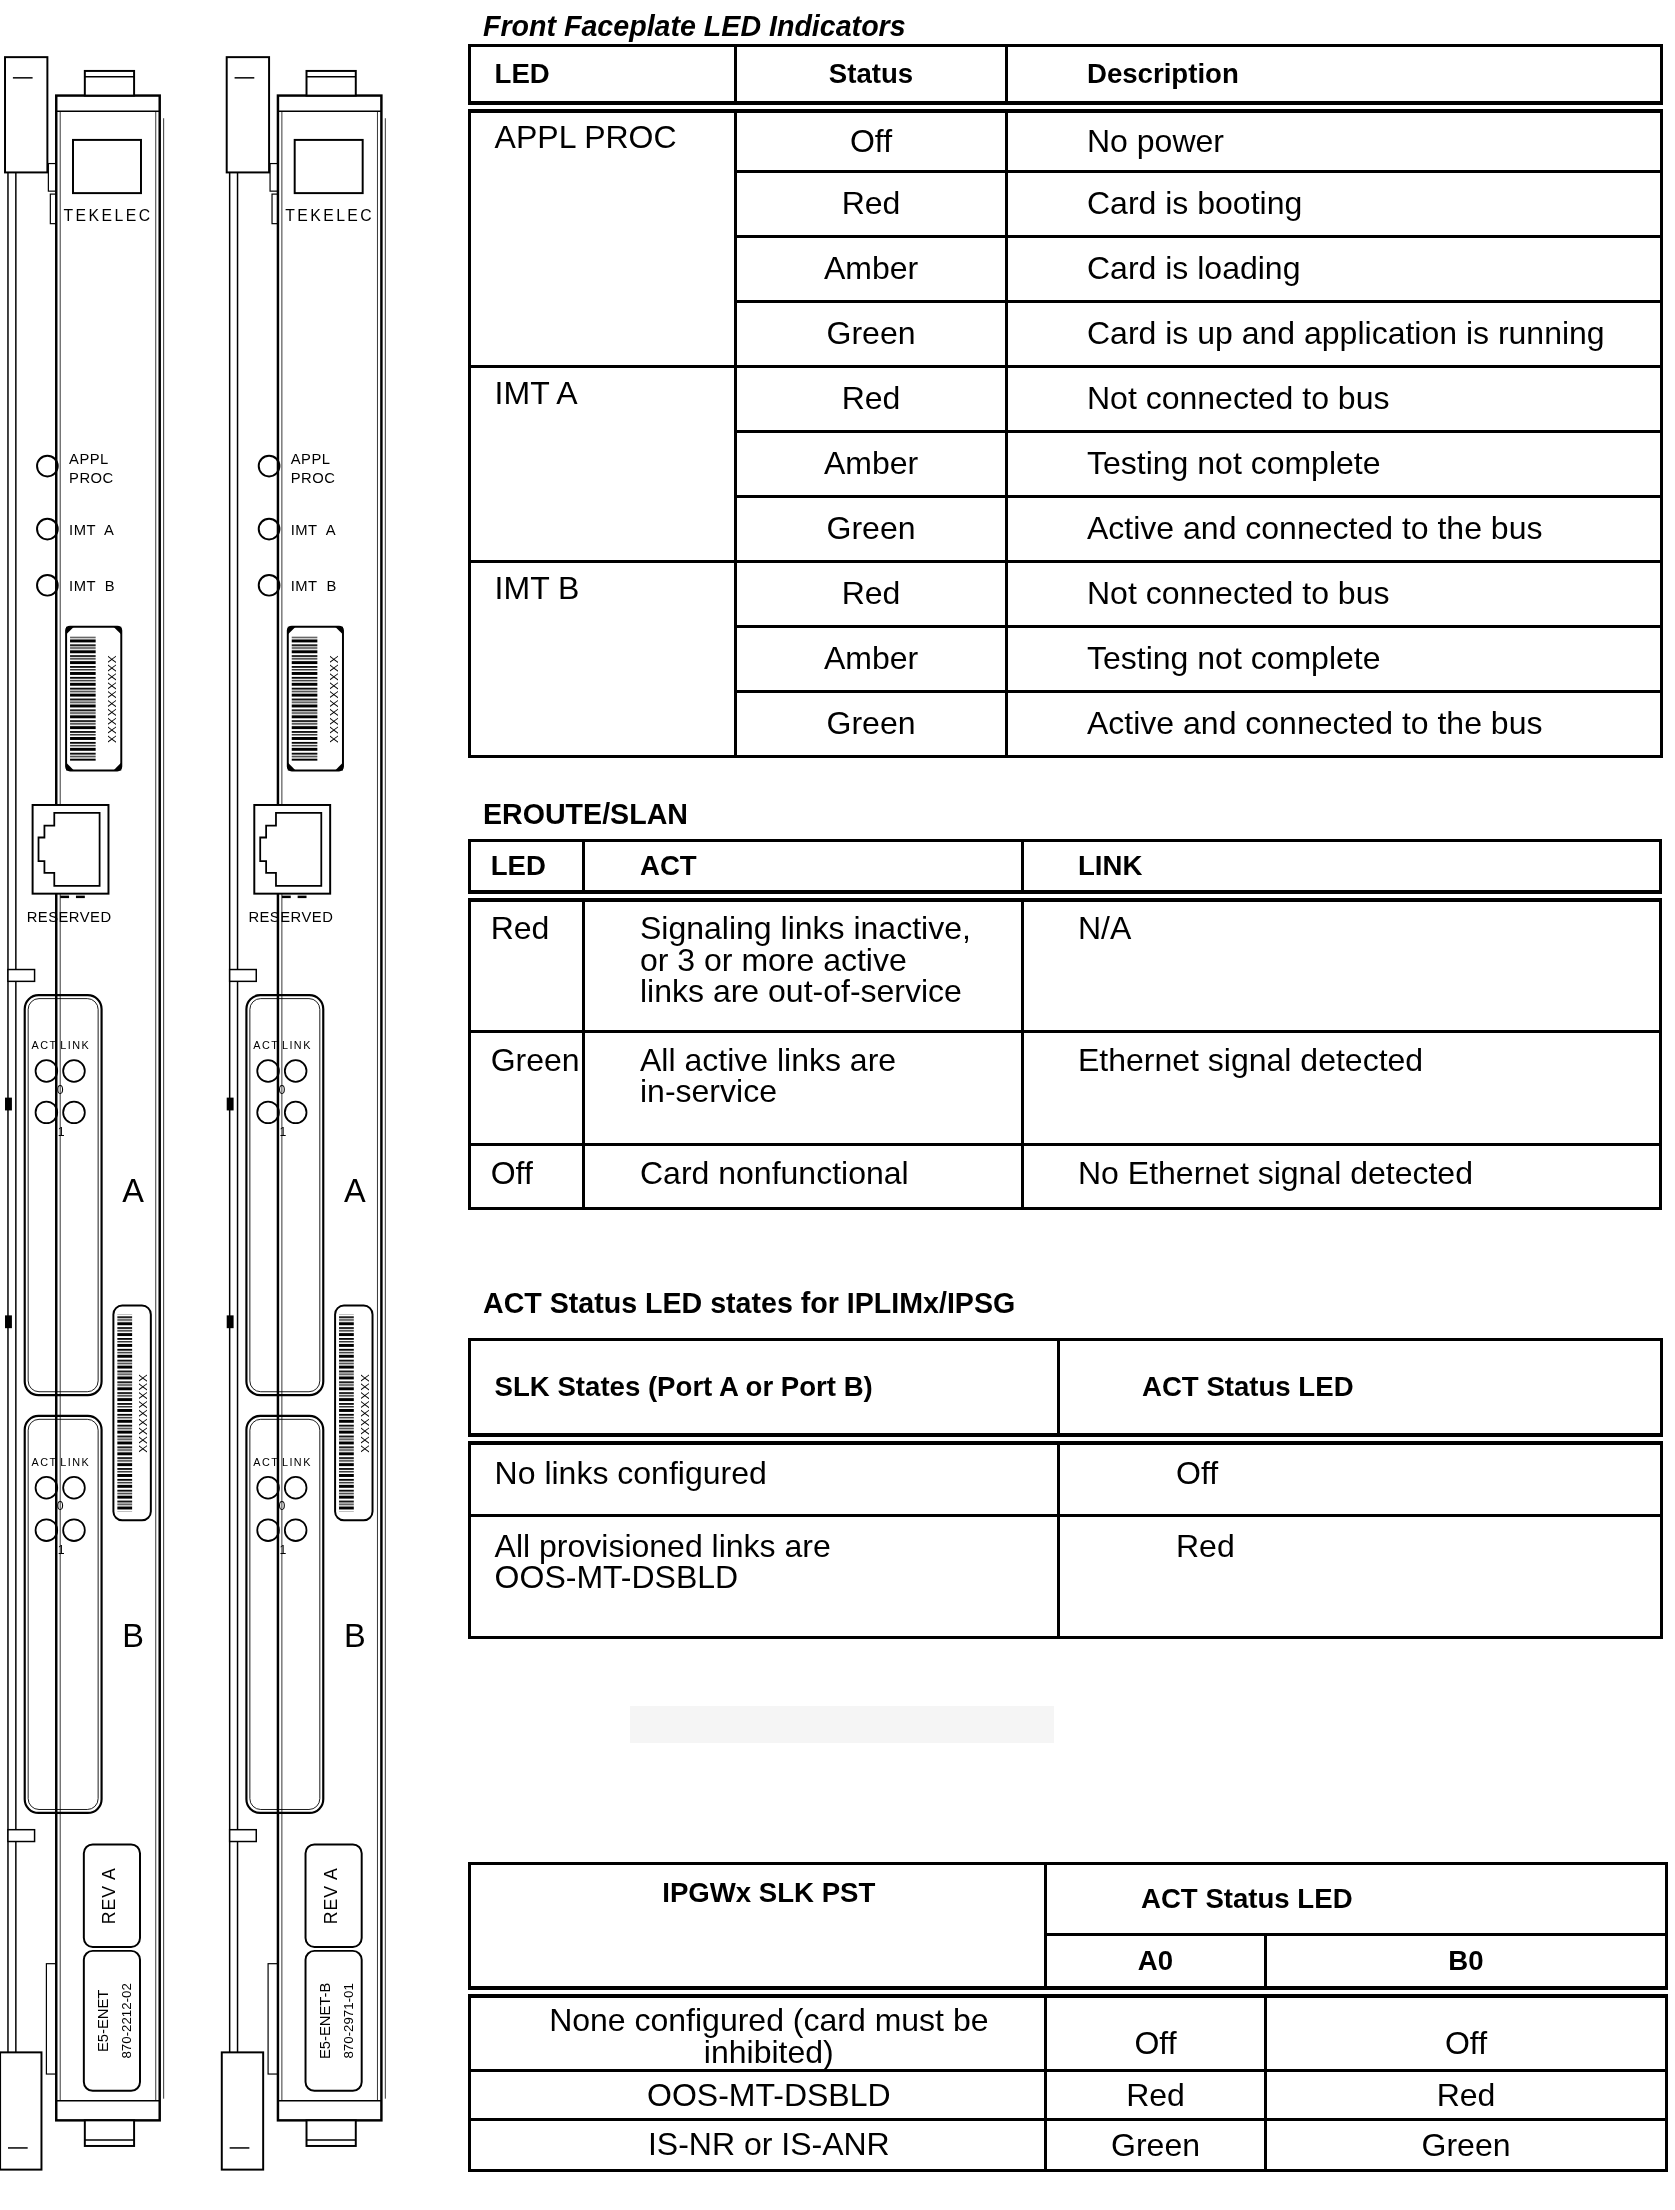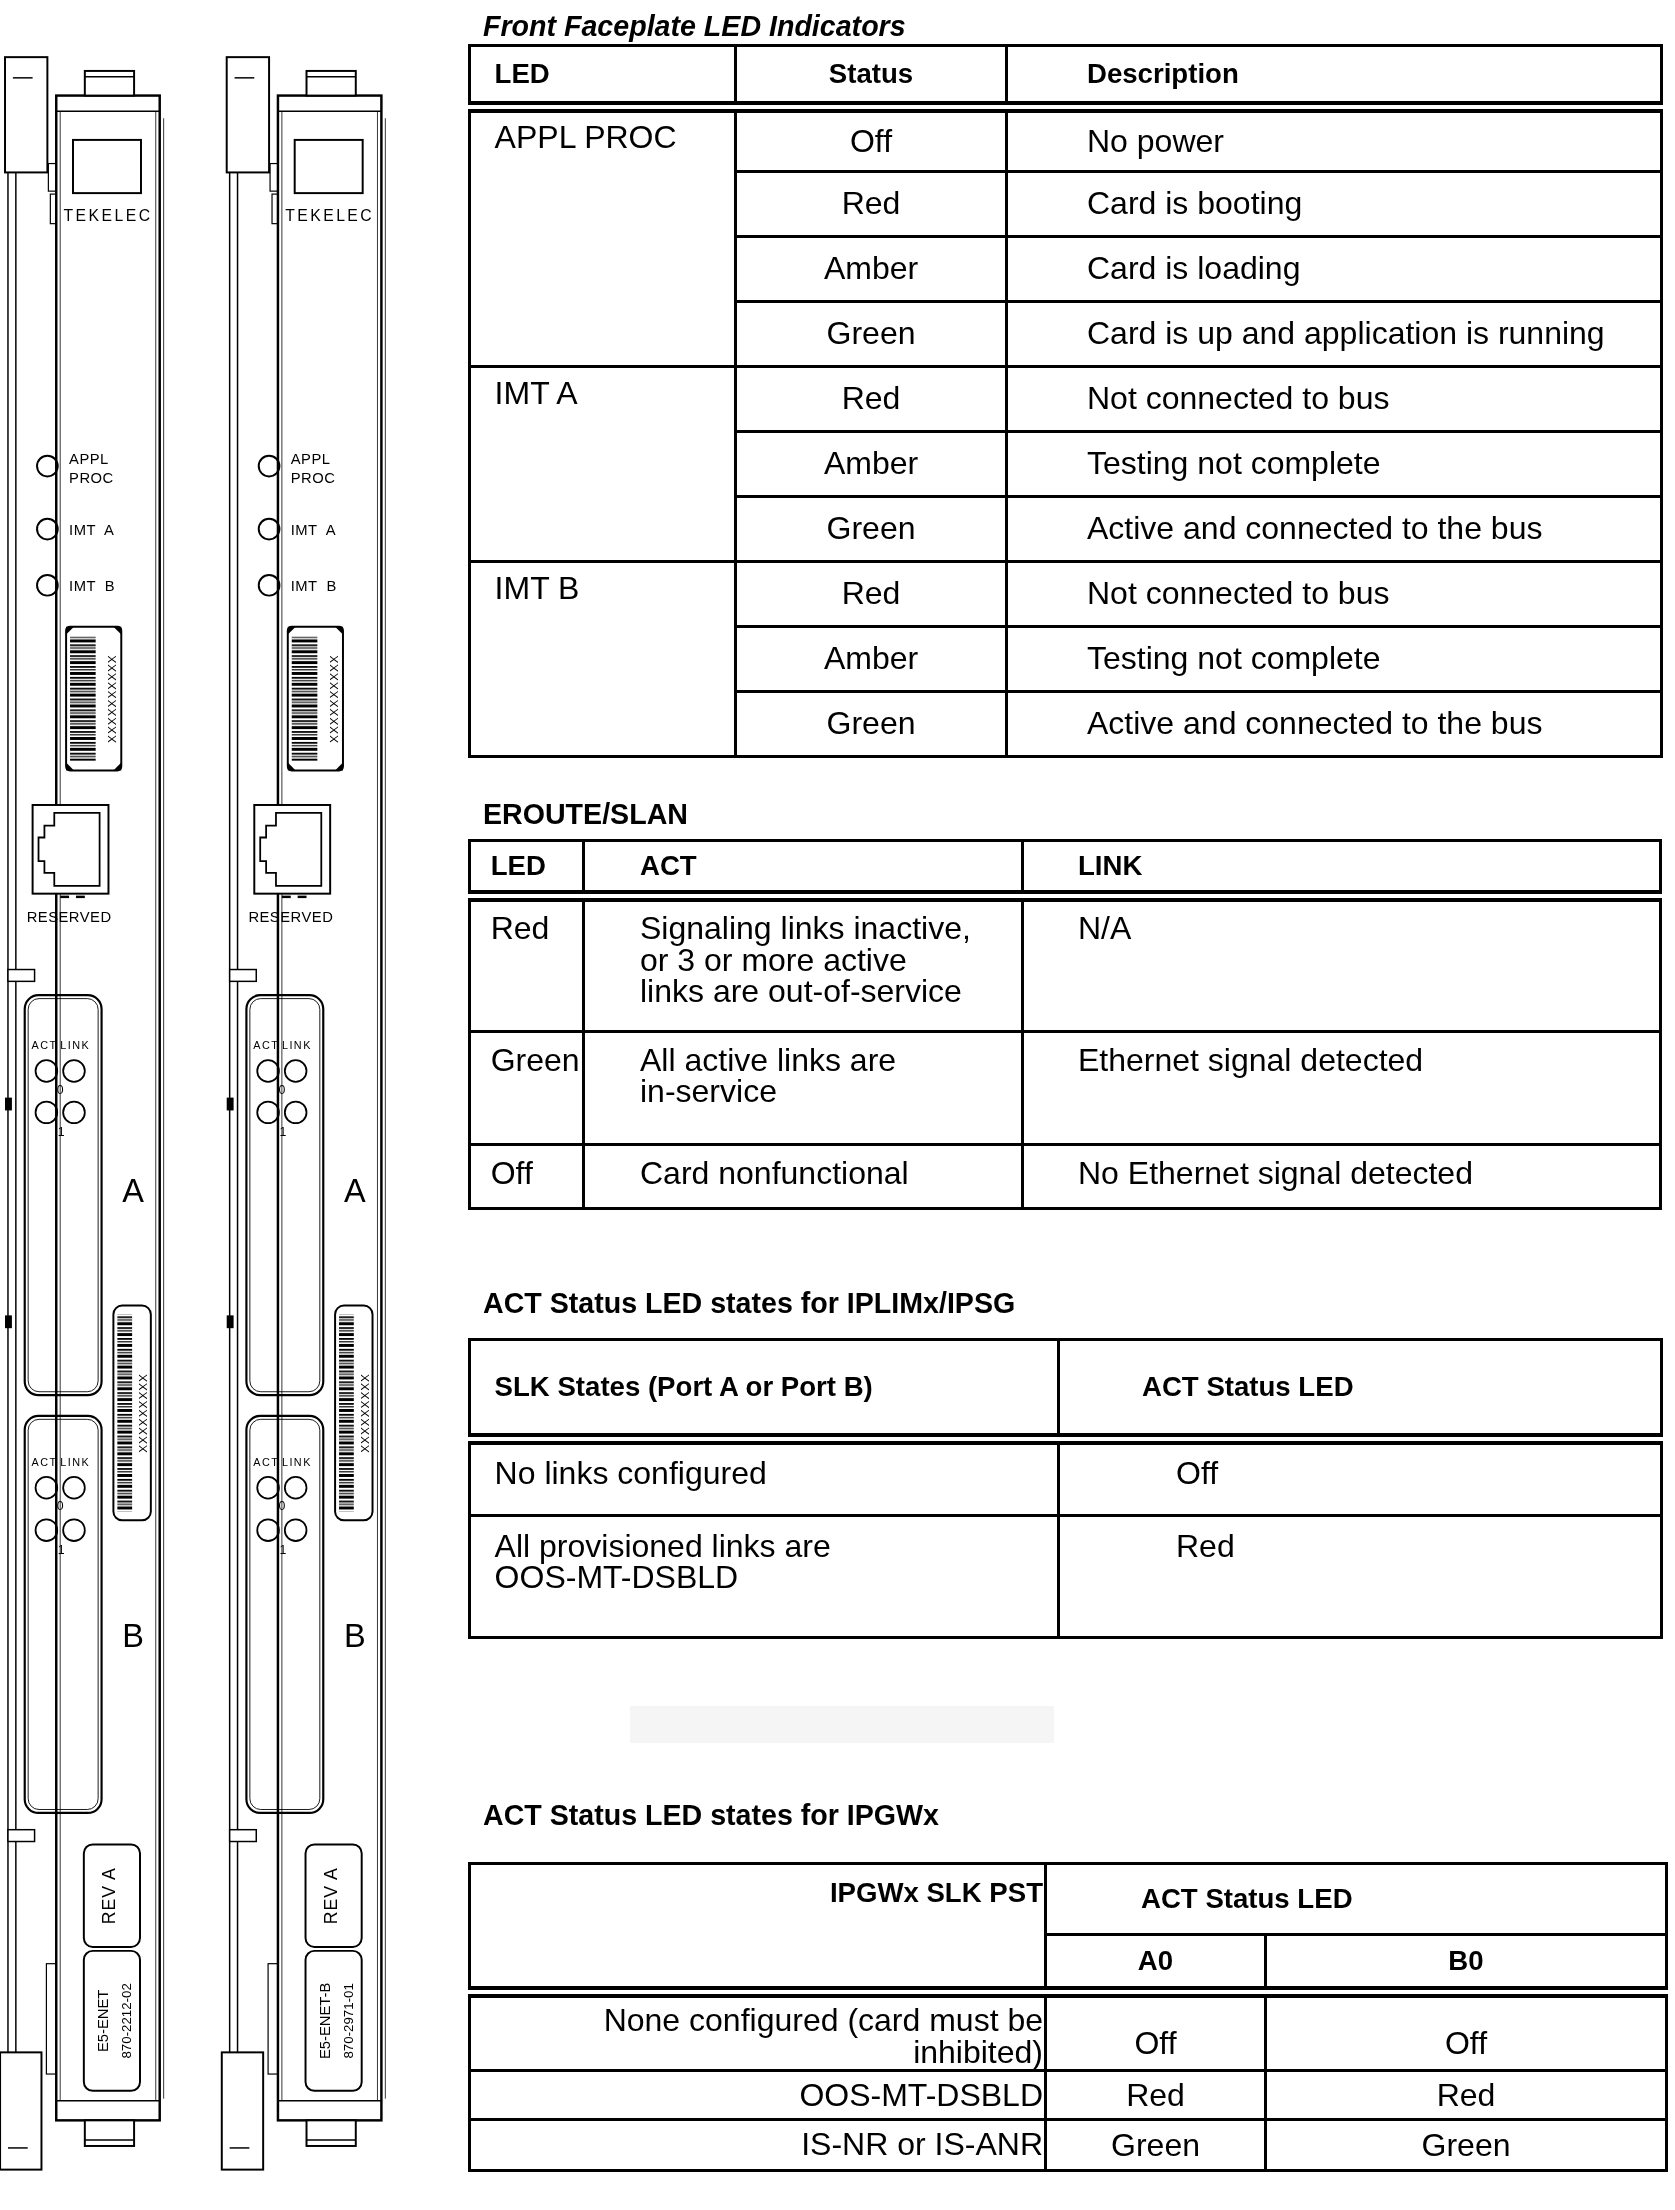--- a/index.html
+++ b/index.html
@@ -26,21 +26,21 @@
   #t2 th.led{padding-left:19.7px;text-align:left;vertical-align:middle;padding-top:0;}
   #t2 th.act{padding-left:55px;text-align:left;vertical-align:middle;padding-top:0;}
   #t2 th.lnk{padding-left:54px;text-align:left;vertical-align:middle;padding-top:0;}
   
   #t3 td{vertical-align:top;padding-top:13.8px;}
   #t3 .c1{text-align:left;padding-left:23.6px;}
   #t3 .c2{text-align:left;padding-left:116px;}
   #t3 th.c1{text-align:left;padding-left:23.6px;vertical-align:middle;padding-top:0;}
   #t3 th.c2{text-align:left;padding-left:82px;vertical-align:middle;padding-top:0;}
   
-  #t4 .c1{text-align:right;padding-left:23.6px;vertical-align:top;padding-top:7.9px;}
+  #t4 .c1{text-align:center;padding-left:23.6px;vertical-align:top;padding-top:7.9px;}
   #t4 th.c1{vertical-align:top;padding-top:11.8px;font-weight:bold;}
   #t4 th.h2{text-align:left;padding-left:94px;vertical-align:middle;}
   #t4 th.sub{text-align:center;vertical-align:middle;}
   #t4 .v{text-align:center;}
   #t4 .vb{vertical-align:bottom;padding-bottom:9.9px;text-align:center;}
   
   svg text{fill:#000;stroke:none;font-family:"Liberation Sans",sans-serif;}
   .tk{font-size:16px;letter-spacing:2.5px;}
   .lbl{font-size:15px;letter-spacing:.5px;}
   .sm{font-size:11px;letter-spacing:1.5px;}
@@ -287,21 +287,20 @@
         <td class="c2">Off</td>
       </tr>
       <tr style="height:122px;">
         <td class="c1 ml">All provisioned links are
 OOS-MT-DSBLD</td>
         <td class="c2">Red</td>
       </tr>
     </tbody>
   </table>
 
-  <div class="ttl" style="top:1799px;">ACT Status LED states for IPGWx</div>
 
   <table class="tbl" id="t4" style="left:468px;top:1862px;width:1197px;">
     <colgroup>
         <col style="width:576px;">
         <col style="width:220px;">
         <col style="width:401px;">
       </colgroup>
     <thead>
       <tr style="height:71px;">
         <th class="c1" rowspan="2">IPGWx SLK PST</th>

